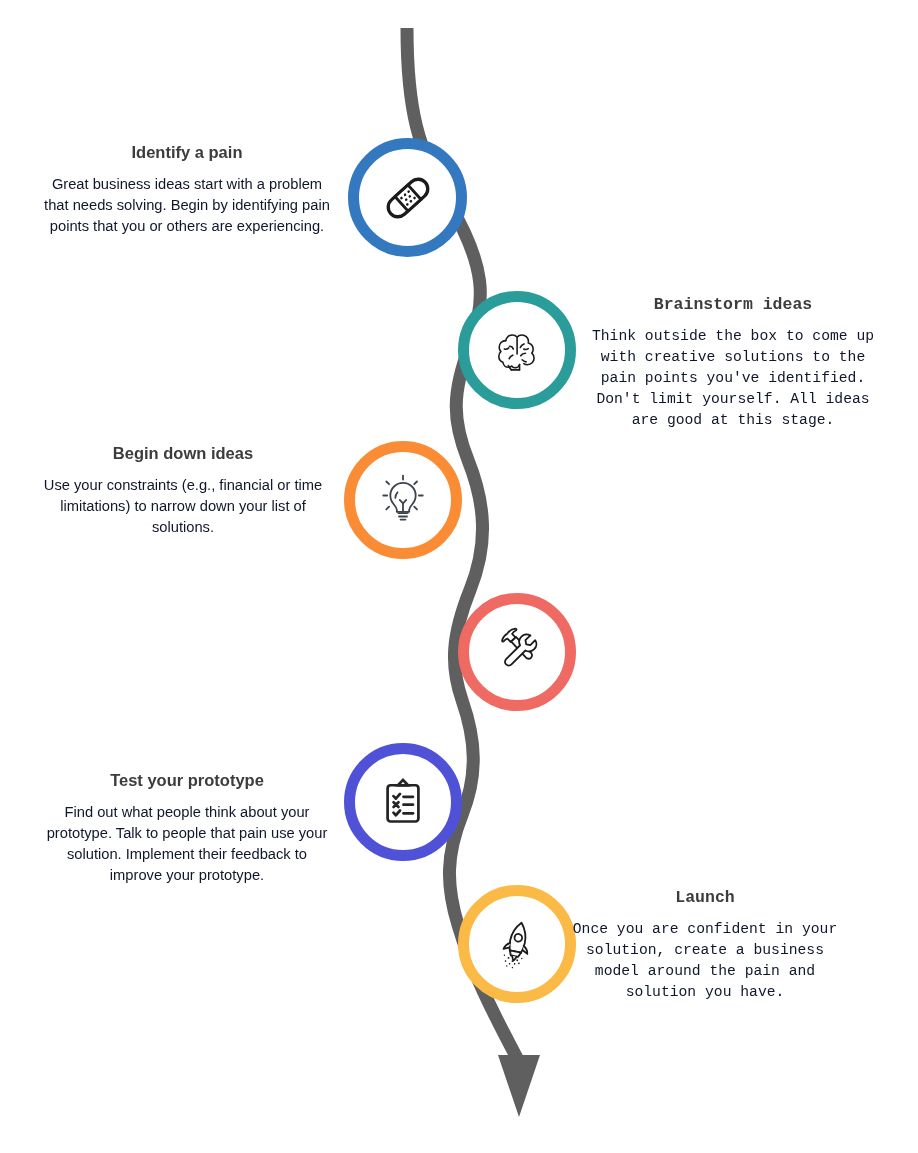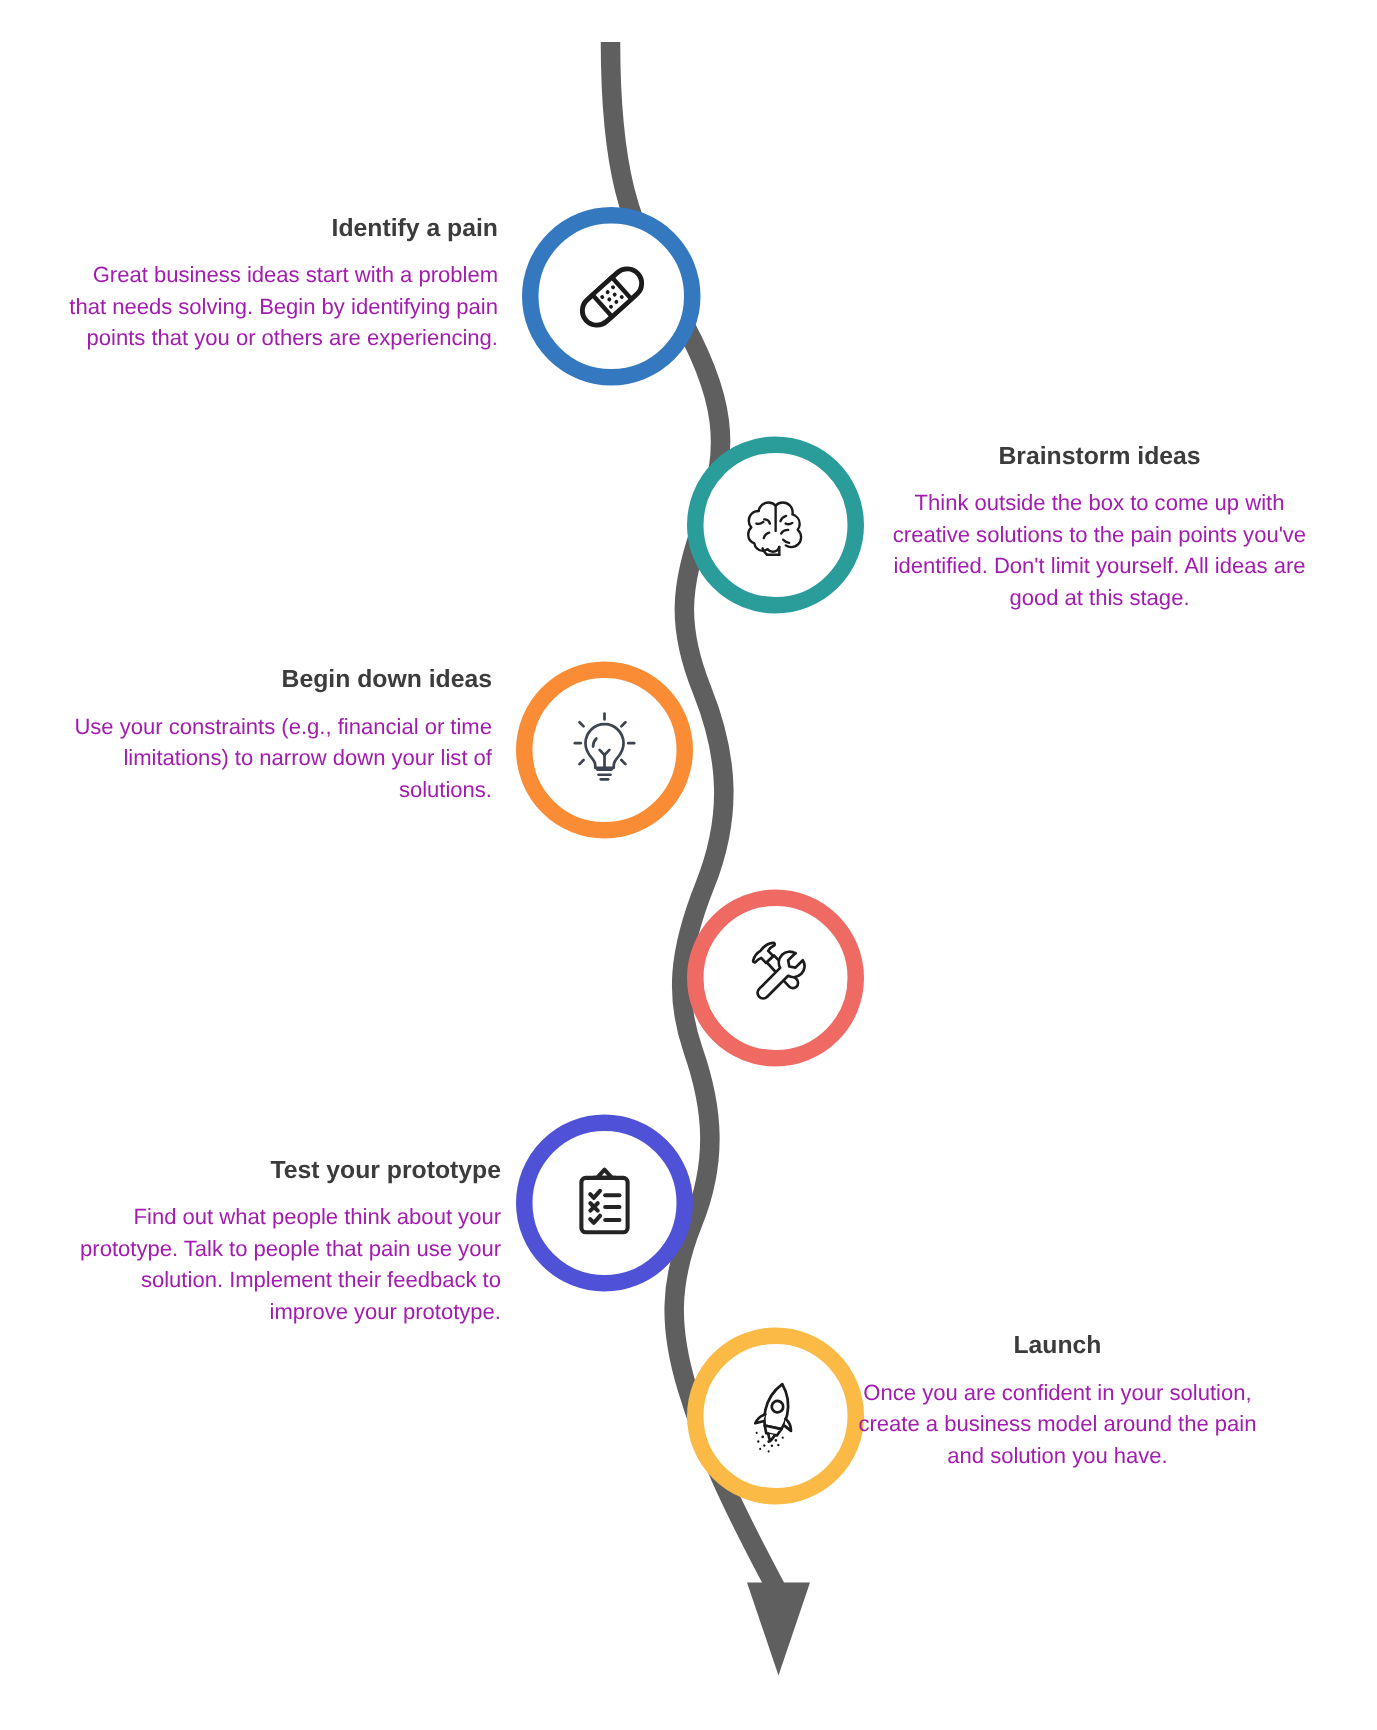--- a/index.html
+++ b/index.html
@@ -29,25 +29,25 @@
   .block { position:absolute; }
   .block .title {
     font-size:16.5px;
     font-weight:bold;
     color:#3c3c3c;
     line-height:1.3;
     margin-bottom:11px;
   }
   .block .desc {
     font-size:14.7px;
-    color:#a21caf;
+    color:#0f172a;
     line-height:1.42;
   }
-  .align-right { text-align:right; }
-  .align-left  { text-align:center; }
+  .align-right { text-align:center; }
+  .align-left  { text-align:center;font-family:Liberation Mono, monospace; }
 </style>
 </head>
 <body>
 
 <div id="stage">
 
   <svg id="road" viewBox="0 0 918 1153" xmlns="http://www.w3.org/2000/svg">
     <path id="road-line" d="M 407,28
              C 407,110 418,150 450,205
              C 485,265 487,300 470,345

